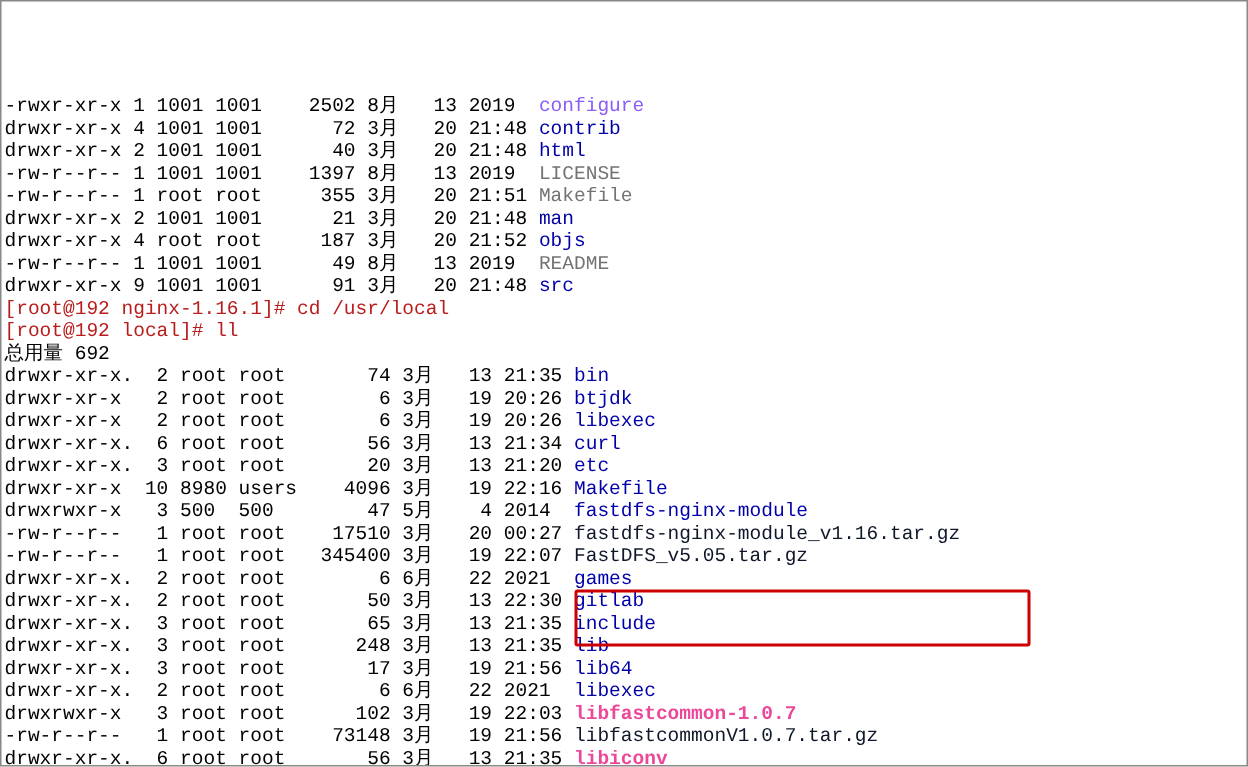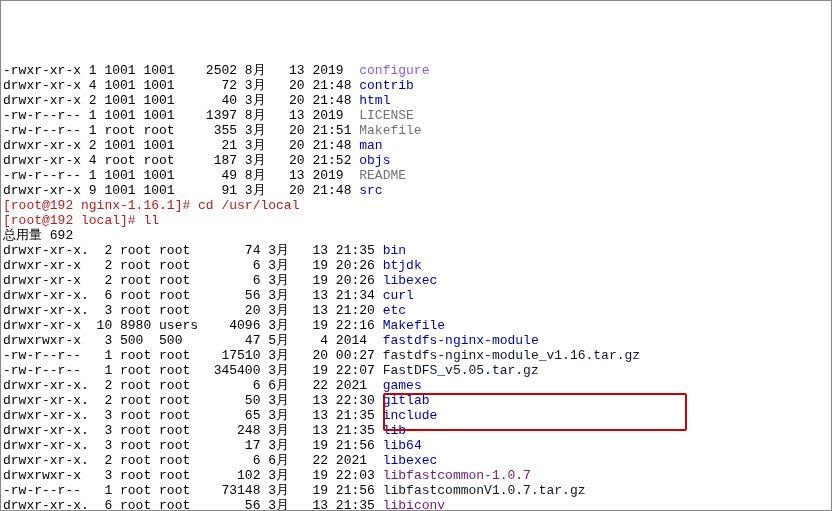--- a/index.html
+++ b/index.html
@@ -12,21 +12,21 @@
     white-space: pre;
     color: #000;
     border: 1px solid #888;
     box-sizing: border-box;
     width: 832px;
     height: 511px;
     overflow: hidden;
   }
   .fg-green  { color: #8b5cf6; }
   .fg-blue   { color: #0000aa; }
-  .fg-teal   { color: #701a75; }
+  .fg-teal   { color: #ec4899; font-weight: bold; }
   .fg-red    { color: #0f172a; }
   .fg-black  { color: #737373; }
   .prompt    { color: #b91c1c; }
   .box {
     position: absolute;
     border: 2px solid #c00;
     border-radius: 2px;
     pointer-events: none;
   }
 </style>

